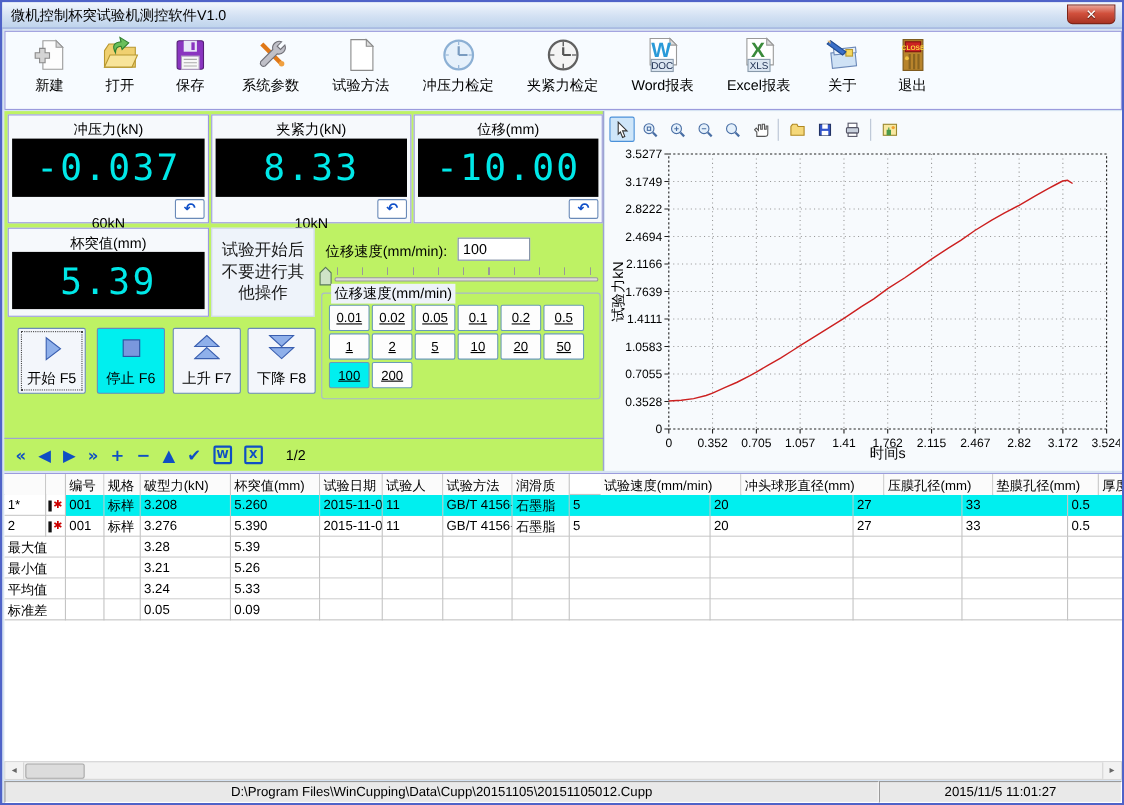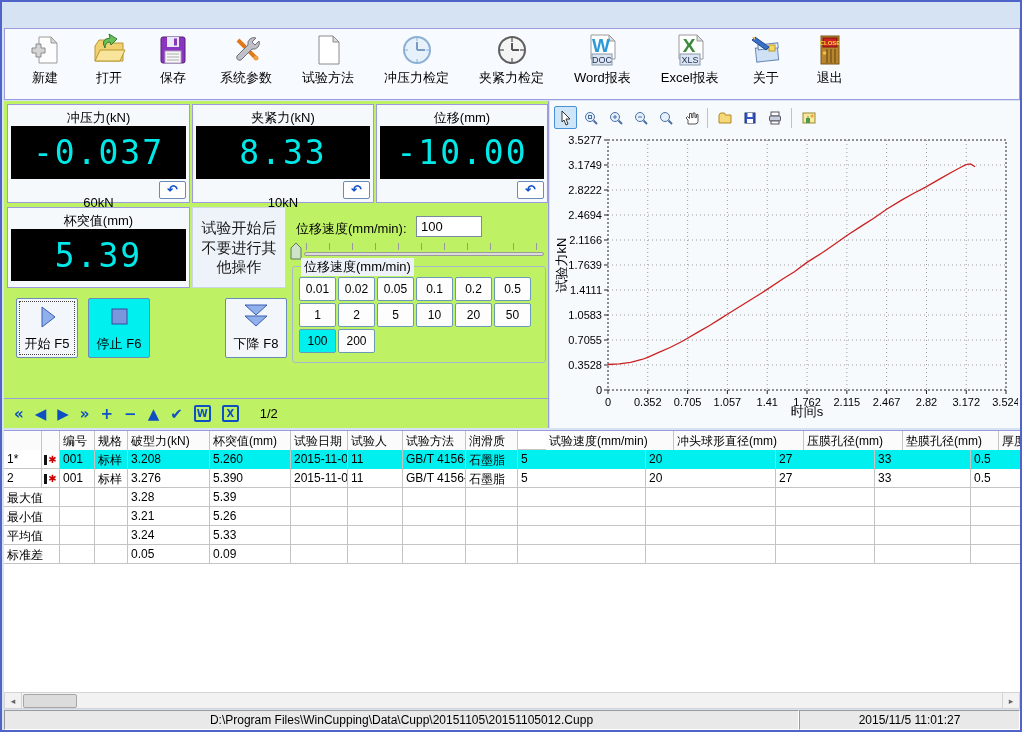--- a/index.html
+++ b/index.html
@@ -25,21 +25,21 @@
 .undo-btn{position:absolute;right:3px;top:2px;width:27px;height:18px;border:1px solid #6a8ab8;background:#fff;color:#1050c8;font-size:13px;line-height:15px;text-align:center;border-radius:2px;font-weight:bold;}
 #warning-box{left:188px;top:106px;width:94px;height:81px;border:1px solid #ccd6e8;background:#eef3fa;display:flex;align-items:center;justify-content:center;text-align:center;font-size:15px;color:#1a1a1a;line-height:1.3;padding:2px;}
 #speed-label{left:292px;top:119px;font-size:13px;}
 #speed-input{left:412px;top:115px;width:66px;height:21px;border:1px solid #7a8aa0;background:#fff;font-size:13px;padding:1px 4px;font-family:"Liberation Sans",sans-serif;}
 #slider{left:286px;top:139px;width:254px;height:24px;}
 #slider .ticks{position:absolute;left:16px;right:2px;top:3px;height:7px;background:repeating-linear-gradient(90deg,#999 0 1px,transparent 1px 23px);}
 #slider .track{position:absolute;left:14px;right:0;top:12px;height:4px;background:#dcdcdc;border:1px solid #9a9a9a;border-radius:2px;}
 #slider .thumb{position:absolute;left:0;top:2px;}
 #speed-group{left:288px;top:165px;width:254px;height:97px;border:1px solid #a8b8cc;border-radius:3px;}
 #speed-group .legend{position:absolute;top:-9px;left:8px;background:#edf2f9;padding:0 3px;font-size:13px;}
-#speed-options{display:flex;flex-wrap:wrap;padding:10px 0 0 6px;}
+#speed-options{display:flex;flex-wrap:wrap;padding:10px 0 0 6px;text-decoration:underline;}
 .spd-btn{width:37px;height:24px;margin:0 2px 2px 0;border:1px solid #6a9ab8;background:#fdfdfd;border-radius:2px;display:flex;align-items:center;justify-content:center;font-size:12px;cursor:default;}
 .spd-btn.sel{background:#00efef;}
 .ctl{position:absolute;top:197px;width:62px;height:60px;background:#f3f6fb;border:1px solid #6a8ab8;border-radius:2px;display:flex;flex-direction:column;align-items:center;justify-content:center;font-size:13px;gap:2px;}
 .ctl.focusring{outline:1px dotted #444;outline-offset:-4px;}
 .ctl.active{background:#00efef;}
 #navigator{left:0;top:297px;width:545px;height:30px;border-top:1px solid #9b9bdd;display:flex;align-items:center;padding-left:10px;gap:11px;}
 .nav-g{color:#0f4fc4;font-weight:bold;font-size:15px;font-family:"DejaVu Sans",sans-serif;}
 .nav-boxed{width:17px;height:17px;border:2px solid #0f4fc4;color:#0f4fc4;font-size:10px;font-weight:bold;display:flex;align-items:center;justify-content:center;border-radius:2px;font-family:"DejaVu Sans",sans-serif;}
 #nav-page{font-size:13px;color:#000;margin-left:10px;}
 
@@ -66,20 +66,26 @@
 .sb-sec{height:20px;display:flex;align-items:center;justify-content:center;border:1px solid;border-color:#9a9a9a #ffffff #ffffff #9a9a9a;}
 #sb-path{flex:0 0 795px;}
 #sb-time{flex:1;}
 svg text{font-family:"Liberation Sans","DejaVu Sans",sans-serif;}
 </style>
 </head>
 <body>
 
 <div id="win">
 
+  <div id="titlebar" class="abs">
+    <span id="title">微机控制杯突试验机测控软件V1.0</span>
+    <div id="close-btn">
+        <span>✕</span>
+      </div>
+  </div>
 
   <div id="toolbar" class="abs">
     <div class="tb-item">
       <span class="ticon">
         <svg width="34" height="34">
             <path d="M11 4 h12 l6 6 v20 h-18 z" fill="#fdfdfd" stroke="#9a9a9a"></path>
             <path d="M23 4 l6 6 h-6 z" fill="#d8d8d8" stroke="#9a9a9a"></path>
             <path d="M4 15 h4 v-4 h5 v4 h4 v5 h-4 v4 h-5 v-4 h-4 z" fill="#d4d4d4" stroke="#8a8a8a"></path>
           </svg>
       </span>
@@ -276,20 +282,27 @@
       <span><svg width="24" height="26">
             <polygon points="7,3 20,13 7,23" fill="#8fb0ea" stroke="#3a5fb0"></polygon>
           </svg></span>
       <span>开始 F5</span>
     </div>
     <div class="ctl active" style="left:84px;">
       <span><svg width="24" height="26">
             <rect x="5" y="5" width="15" height="15" fill="#7a97dd" stroke="#2c4f9e"></rect>
           </svg></span>
       <span>停止 F6</span>
+    </div>
+    <div class="ctl" style="left:153px;">
+      <span><svg width="24" height="26">
+            <polygon points="12,1 23,11 1,11" fill="#8fb0ea" stroke="#3a5fb0"></polygon>
+            <polygon points="12,12 23,22 1,22" fill="#8fb0ea" stroke="#3a5fb0"></polygon>
+          </svg></span>
+      <span>上升 F7</span>
     </div>
     <div class="ctl" style="left:221px;">
       <span><svg width="24" height="26">
             <polygon points="12,11 23,1 1,1" fill="#8fb0ea" stroke="#3a5fb0"></polygon>
             <polygon points="12,22 23,12 1,12" fill="#8fb0ea" stroke="#3a5fb0"></polygon>
           </svg></span>
       <span>下降 F8</span>
     </div>
 
     <div id="navigator" class="abs">

